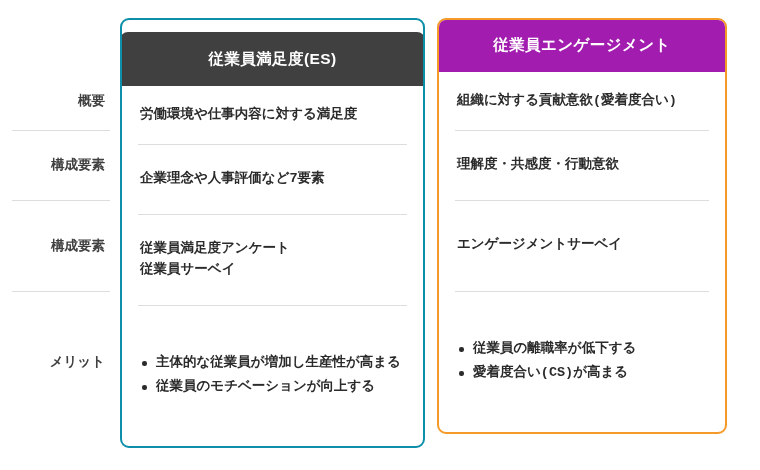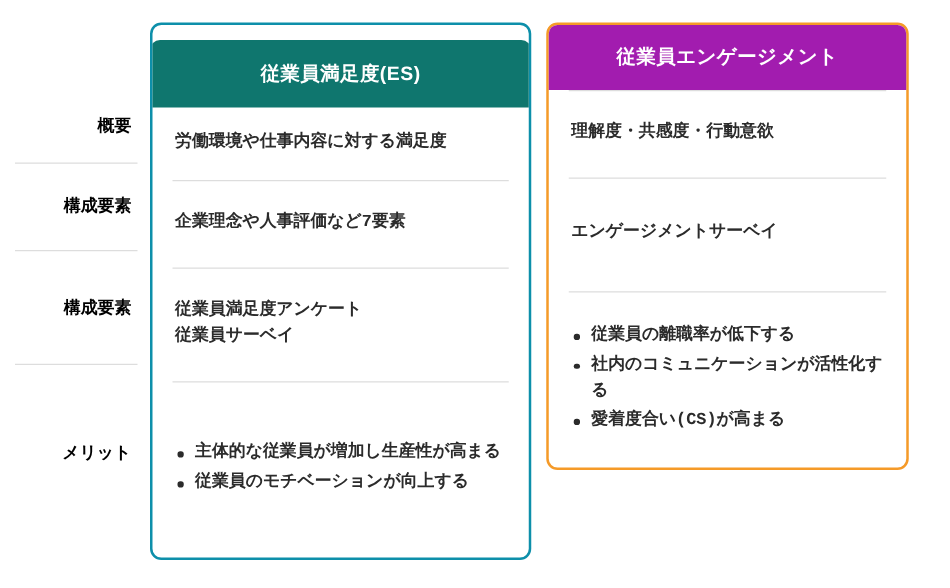--- a/index.html
+++ b/index.html
@@ -50,21 +50,21 @@
     align-items: center;
     justify-content: center;
     color: #ffffff;
     font-size: 15.5px;
     font-weight: bold;
     letter-spacing: 0.4px;
     margin: -2px -2px 0 -2px;
     border-top-left-radius: 8px;
     border-top-right-radius: 8px;
   }
-  .card.es .card-header { background: #0f766e; margin-top: 12px; }
+  .card.es .card-header { background: #404040; margin-top: 12px; }
   .card.ee .card-header { background: #a21caf; }
 
   .card-body {
     padding: 0;
   }
 
   
   .row {
     box-sizing: border-box;
     display: flex;
@@ -99,21 +99,21 @@
   
   .label-row {
     box-sizing: border-box;
     display: flex;
     align-items: center;
     justify-content: flex-end;
     position: relative;
     padding-right: 15px;
     font-size: 13.5px;
     font-weight: bold;
-    color: #000000;
+    color: #404040;
   }
   .label-spacer { height: 72px; }
   .label-divider {
     position: absolute;
     left: 12px;
     right: 10px;
     top: 0;
     height: 1px;
     background: #dddddd;
   }
@@ -215,37 +215,39 @@
 
   <div class="col-card-ee">
     <div class="card ee">
 
       <div class="card-header">
         <span>従業員エンゲージメント</span>
       </div>
 
       <div class="card-body">
 
+        <div class="row row-h1">
+          <div class="cell-inner">組織に対する貢献意欲(愛着度合い)</div>
+        </div>
 
         <div class="row row-h2">
           <div class="divider"></div>
           <div class="cell-inner">理解度・共感度・行動意欲</div>
         </div>
 
         <div class="row row-h3">
           <div class="divider"></div>
           <div class="cell-inner multiline">エンゲージメントサーベイ</div>
         </div>
 
         <div class="row row-h4">
           <div class="divider"></div>
           <div class="cell-inner">
             <ul class="bullets">
                 <li>従業員の離職率が低下する</li>
-                <li>社内のコミュニケーションが活性化する</li>
                 <li>愛着度合い(CS)が高まる</li>
               </ul>
           </div>
         </div>
 
       </div>
     </div>
   </div>
 
 </div>

